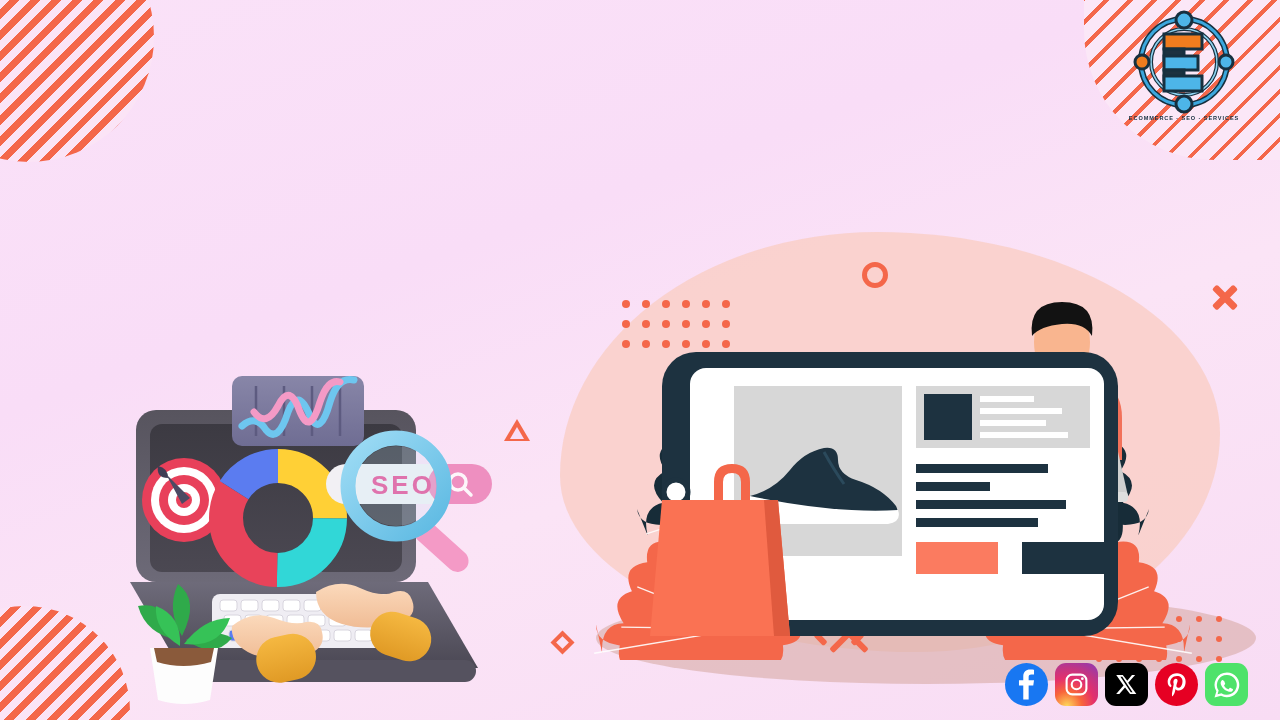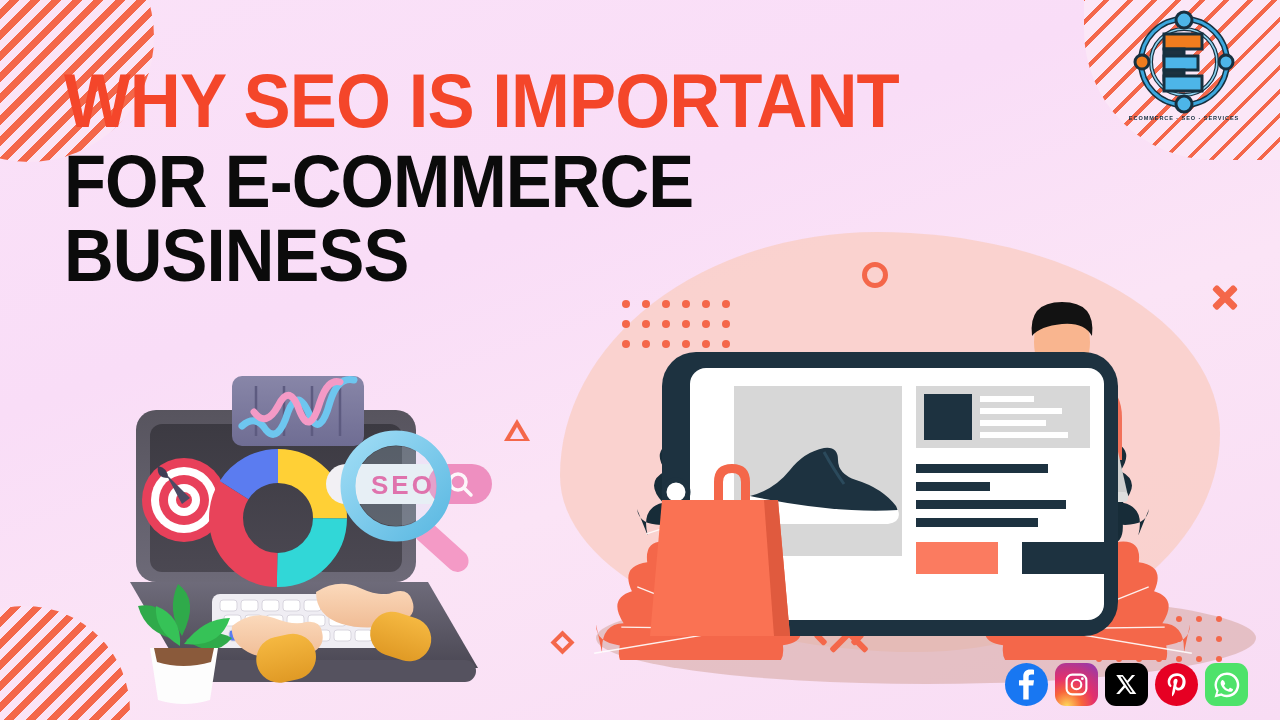--- a/index.html
+++ b/index.html
@@ -455,25 +455,20 @@
       <rect x="494" y="352" width="82" height="32" fill="#1d3240"></rect>
     </g>
 
     <g>
       <path d="M186 292 q0 -18 18 -18 q18 0 18 18 l0 22 l-9 0 l0 -22 q0 -9 -9 -9 q-9 0 -9 9 l0 22 l-9 0 Z" fill="#f4674a"></path>
       <path d="M134 310 l116 0 l12 136 l-140 0 Z" fill="#fa7253"></path>
       <path d="M250 310 l12 136 l-16 0 l-10 -136 Z" fill="#e05a3e"></path>
     </g>
   </svg>
 
-  <div id="headline">
-    <div class="head-line" id="head-line-1">WHY SEO IS IMPORTANT</div>
-    <div class="head-line" id="head-line-2">FOR E-COMMERCE</div>
-    <div class="head-line" id="head-line-3">BUSINESS</div>
-  </div>
 
   <div id="logo">
     <div id="logo-mark">
       <svg viewBox="0 0 104 104" width="104" height="104">
         <circle cx="52" cy="52" r="43" fill="none" stroke="#17303f" stroke-width="6"></circle>
         <circle cx="52" cy="52" r="43" fill="none" stroke="#3ba7dd" stroke-width="3"></circle>
         <circle cx="52" cy="52" r="33" fill="none" stroke="#17303f" stroke-width="4"></circle>
         <circle cx="52" cy="52" r="33" fill="none" stroke="#8fd3f0" stroke-width="1.6"></circle>
         <circle cx="52" cy="10" r="8" fill="#4db5e8" stroke="#17303f" stroke-width="3"></circle>
         <circle cx="52" cy="94" r="8" fill="#4db5e8" stroke="#17303f" stroke-width="3"></circle>

